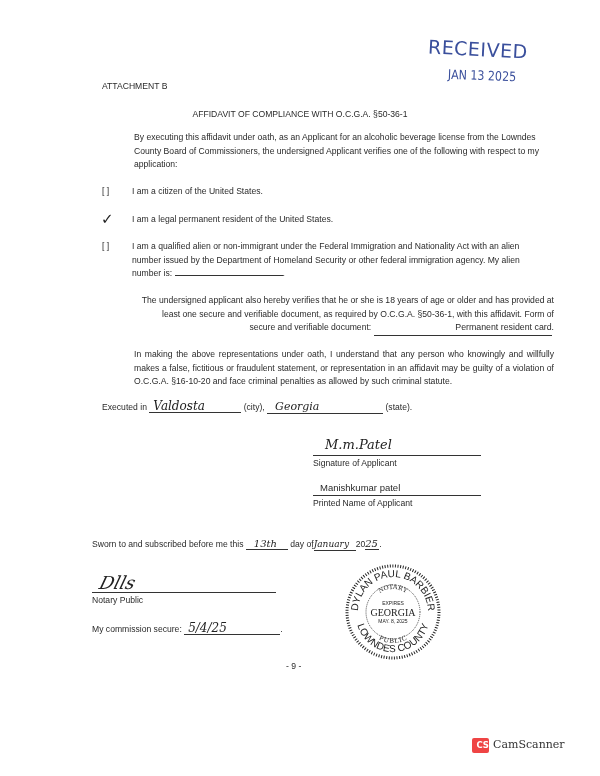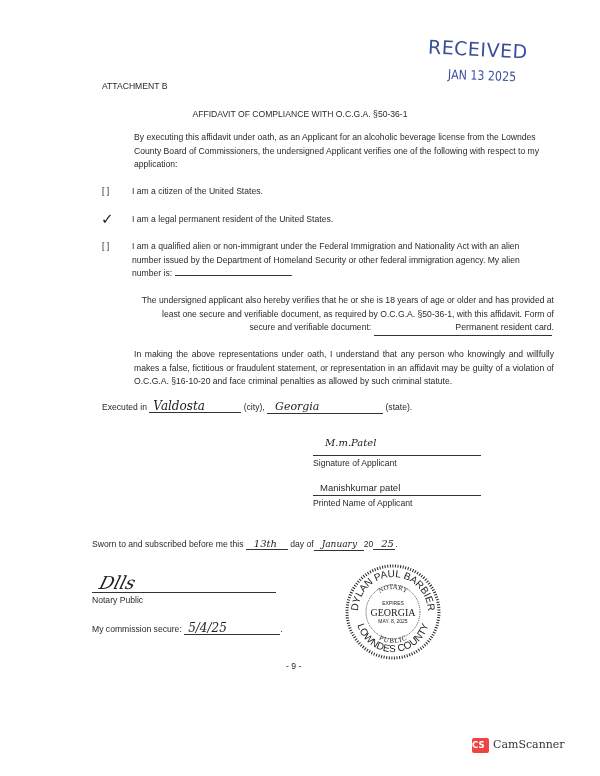--- a/index.html
+++ b/index.html
@@ -15,29 +15,29 @@
   }
   .stamp-date {
     left: 442px; top: 68px; font-size: 13px; color: #3a4f9c;
     transform: rotate(2deg) scaleX(0.85); font-family: "DejaVu Sans", sans-serif;
   }
   .attach { left: 102px; top: 80px; }
   .title { left: 0; width: 600px; top: 108px; text-align: center; }
   .para { left: 102px; width: 420px; text-align: left; margin-left: 32px; }
   .bracket { left: 102px; }
   .check-text { left: 132px; width: 390px; }
-  .blank { display: inline-block; border-bottom: 1px solid #333; vertical-align: baseline; padding-left: 8px; }
+  .blank { display: inline-block; border-bottom: 1px solid #333; vertical-align: baseline; }
   .hand { font-family: "DejaVu Serif", serif; font-style: italic; color: #222; }
   .sigline { border-bottom: 1px solid #333; }
   .seal {
     left: 344px; top: 563px; width: 98px; height: 98px;
   }
   .cs-logo {
     left: 472px; top: 738px; width: 17px; height: 15px; background: #ef4444; border-radius: 2px;
-    color: #fff; font-size: 8.5px; font-weight: bold; text-align: left; line-height: 15px;
+    color: #fff; font-size: 8.5px; font-weight: bold; text-align: right; line-height: 15px;
     font-family: "DejaVu Sans", sans-serif;
   }
   .cs-text { left: 493px; top: 738px; font-size: 11px; font-family: "DejaVu Serif", serif; color: #333; }
 </style>
 </head>
 <body>
 
 <div class="abs stamp-received">RECEIVED</div>
 <div class="abs stamp-date">JAN 13 2025</div>
 
@@ -66,21 +66,21 @@
 <div class="abs small para" style="top:348px; text-align:justify;">In making the above representations under oath, I understand that any person who knowingly and willfully makes a false, fictitious or fraudulent statement, or representation in an affidavit may be guilty of a violation of O.C.G.A. §16-10-20 and face criminal penalties as allowed by such criminal statute.</div>
 
 <div class="abs small" style="left:102px; top:400px; width:420px;">
   <span>Executed in</span>
   <span class="blank hand" style="width:92px; font-size:12px; line-height:12px; padding-left:4px; box-sizing:border-box;">Valdosta</span>
   <span>(city),</span>
   <span class="blank hand" style="width:116px; font-size:11px; line-height:12px; padding-left:8px; box-sizing:border-box;">Georgia</span>
   <span>(state).</span>
 </div>
 
-<div class="abs hand" style="left:325px; top:437px; font-size:10px;">M.m.Patel</div>
+<div class="abs hand" style="left:325px; top:437px; font-size:13px;">M.m.Patel</div>
 <div class="abs sigline" style="left:313px; top:455px; width:168px;"></div>
 <div class="abs small" style="left:313px; top:457px;">Signature of Applicant</div>
 
 <div class="abs" style="left:320px; top:482px; font-size:9.5px;">Manishkumar patel</div>
 <div class="abs sigline" style="left:313px; top:495px; width:168px;"></div>
 <div class="abs small" style="left:313px; top:497px;">Printed Name of Applicant</div>
 
 <div class="abs small" style="left:92px; top:538px; width:320px;">
   <span>Sworn to and subscribed before me this</span>
   <span class="blank hand" style="width:42px; font-size:10px; line-height:11px; padding-left:8px; box-sizing:border-box;">13th</span>

